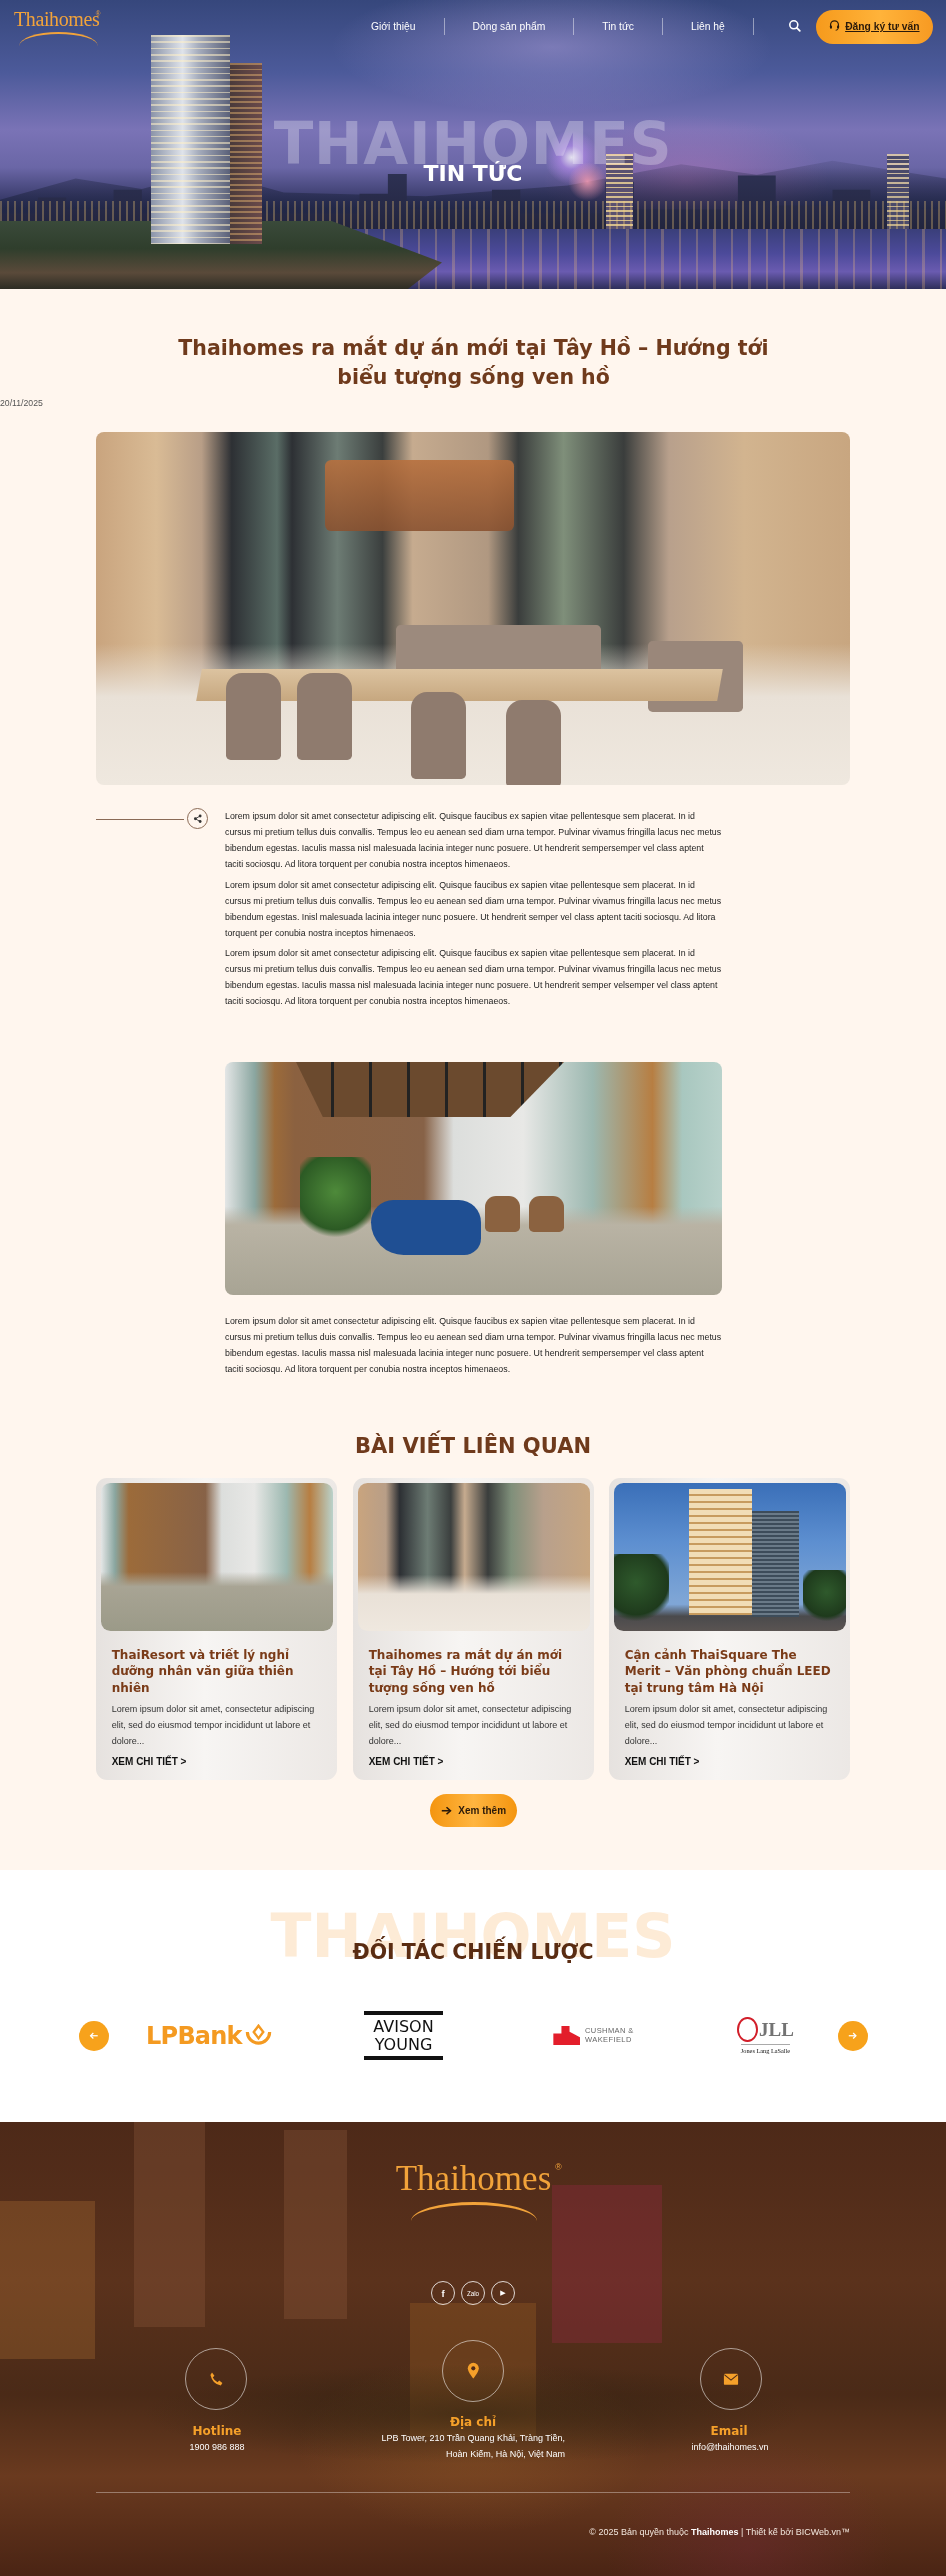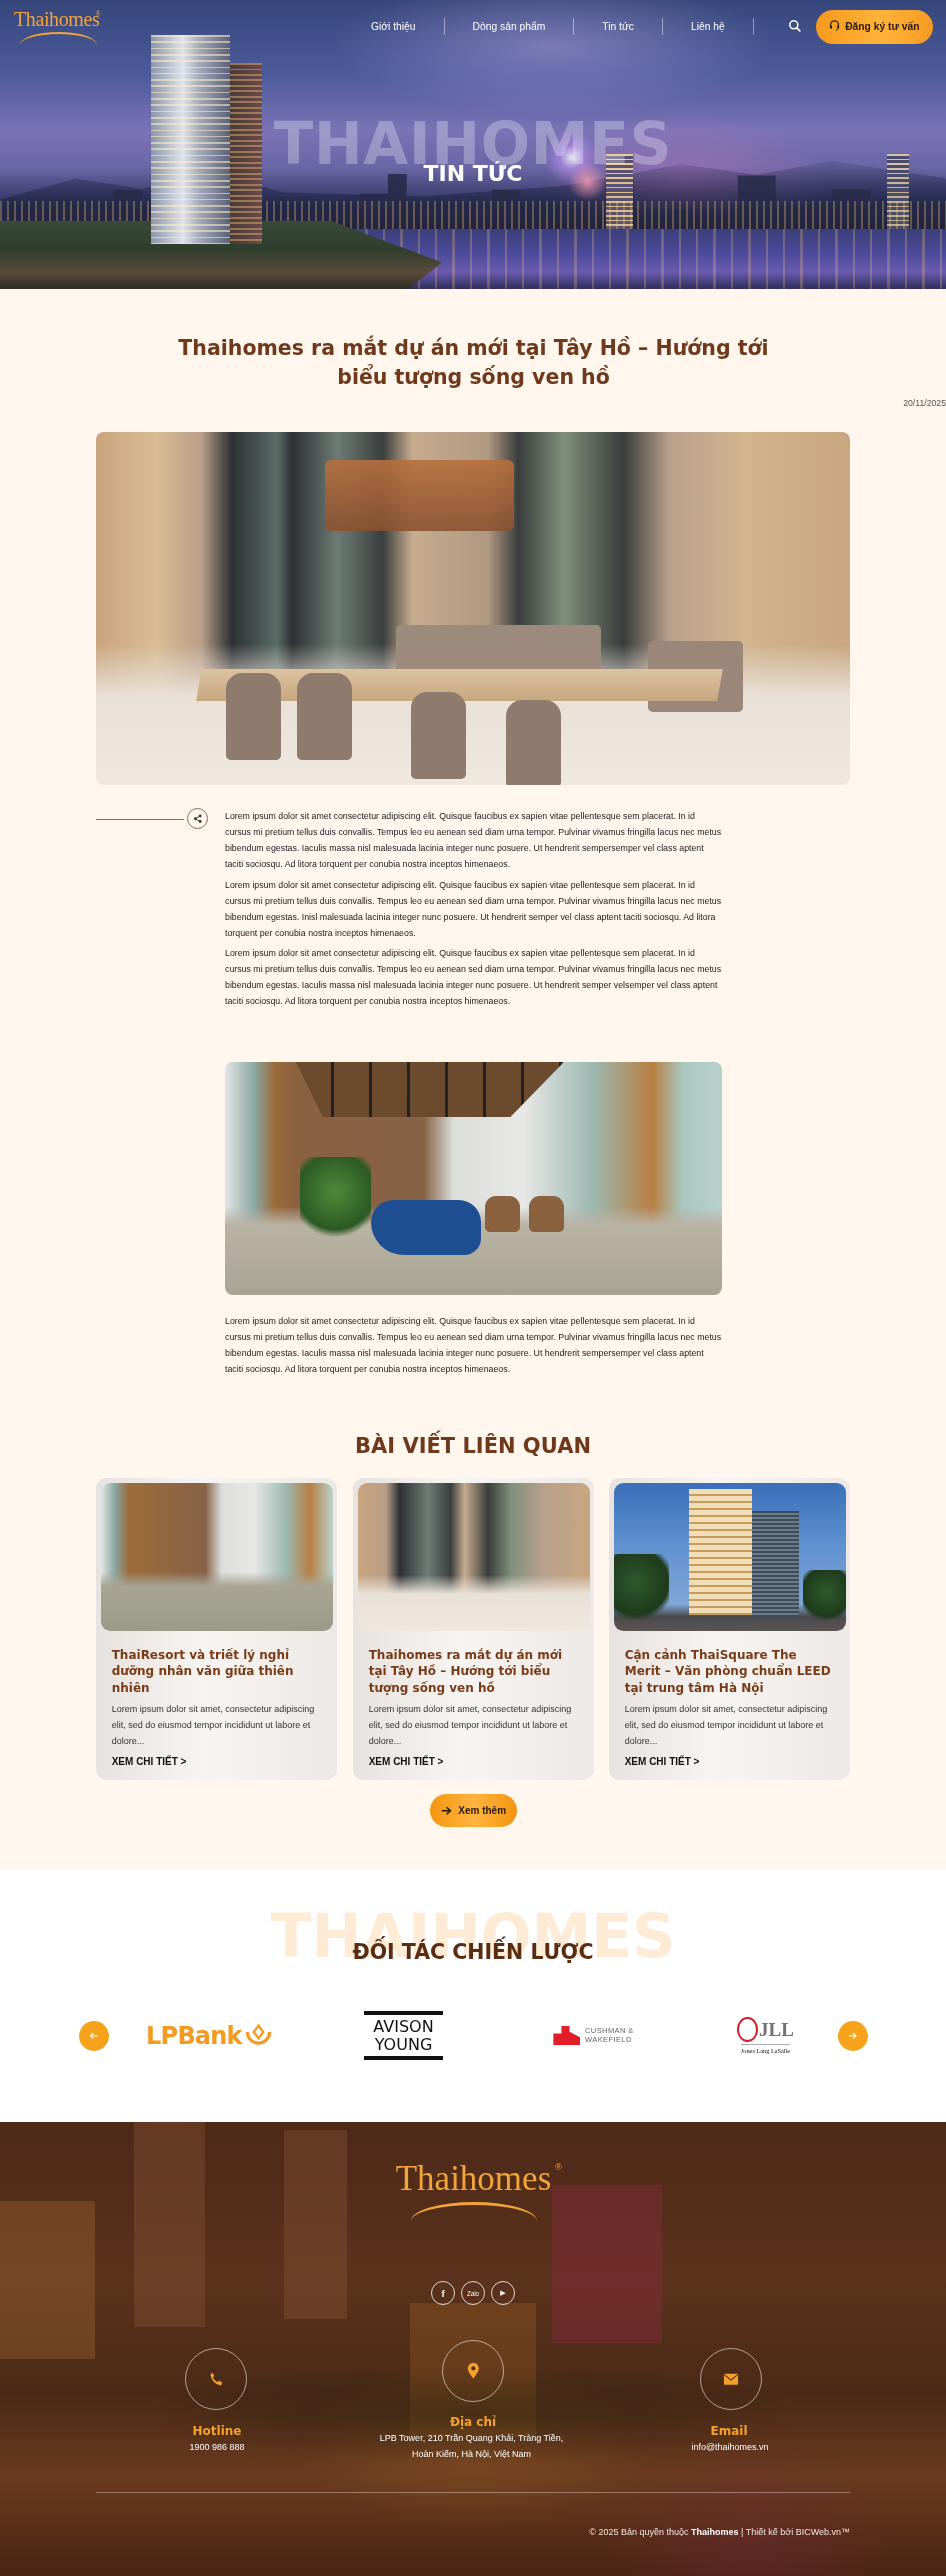--- a/index.html
+++ b/index.html
@@ -112,31 +112,31 @@
   }
   .nav-item.last { border-right: 0.8px solid rgba(255,255,255,0.45); }
   .nav-search {
     position: absolute; left: 787px; top: 18px; width: 16px; height: 16px; cursor: pointer;
   }
   .cta {
     position: absolute; left: 816px; top: 9.5px; width: 117px; height: 34px;
     border-radius: 17.4px;
     background: linear-gradient(90deg, #f69a1c, #ffb33a 55%, #f79a22);
     display: flex; align-items: center; justify-content: center; gap: 4.7px;
-    font-size: 10.3px; font-weight: bold; color: #2b1a0a; cursor: pointer;
+    font-size: 10.3px; font-weight: bold; color: #2b1a0a; cursor: pointer; text-decoration: underline;
   }
 
   
   .article-title {
     position: absolute; left: 158px; top: 334px; width: 631px; text-align: center;
     font-family: "DejaVu Sans", sans-serif; font-weight: bold; font-size: 20.5px; line-height: 29px;
     color: #6f3a1c;
   }
   .article-date {
-    position: absolute; left: 0; top: 398px; width: 946px; text-align: right;
+    position: absolute; left: 0; top: 398px; width: 946px; text-align: left;
     font-size: 8.7px; color: #555;
   }
   .hero-photo {
     position: absolute; left: 96px; top: 432px; width: 754px; height: 353px;
     border-radius: 8px; overflow: hidden;
     background:
       linear-gradient(180deg, rgba(0,0,0,0) 60%, #e9e1d7 75%, #efe8df 100%),
       linear-gradient(90deg, #c9a47e 0%, #d9bb95 8%, #b89e87 14%, #2d3034 18%, #5a6d66 24%, #2d3034 26%, #6d7c74 32%, #3b3f3e 38%, #c6ab8f 42%, #b09881 52%, #3a3d3c 56%, #7f8f7a 62%, #3a3d3c 70%, #b8a08c 76%, #d2b48f 86%, #c8a680 100%);
   }
   .hero-photo .lamp {
@@ -576,21 +576,21 @@
   <div class="contact-label" style="left:158px;top:302px;width:118px;">Hotline</div>
   <div class="contact-value" style="left:138px;top:317px;width:158px;">1900 986 888</div>
 
   <div class="contact-circle" style="left:442px;top:218px;">
     <svg width="12.6" height="17.4" viewBox="0 0 16 22">
         <path d="M8 1 a7 7 0 0 1 7 7 c0 5 -7 13 -7 13 s-7 -8 -7 -13 a7 7 0 0 1 7 -7z" fill="#f5a02a"></path>
         <circle cx="8" cy="8" r="2.6" fill="#4d2918"></circle>
       </svg>
   </div>
   <div class="contact-label" style="left:394px;top:293px;width:158px;">Địa chỉ</div>
-  <div class="contact-value" style="left:369px;top:308px;width:205px;">LPB Tower, 210 Trần Quang Khải, Tràng Tiền, Hoàn Kiếm, Hà Nội, Việt Nam</div>
+  <div class="contact-value" style="left:360px;top:308px;width:205px;text-align:right;">LPB Tower, 210 Trần Quang Khải, Tràng Tiền, Hoàn Kiếm, Hà Nội, Việt Nam</div>
 
   <div class="contact-circle" style="left:700px;top:226px;">
     <svg width="16" height="12.6" viewBox="0 0 20 16">
         <rect x="1" y="1" width="18" height="14" rx="1.5" fill="#f5a02a"></rect>
         <polyline points="1.5,2 10,9 18.5,2" fill="none" stroke="#4d2918" stroke-width="1.4"></polyline>
       </svg>
   </div>
   <div class="contact-label" style="left:670px;top:302px;width:118px;">Email</div>
   <div class="contact-value" style="left:651px;top:317px;width:158px;">info@thaihomes.vn</div>
 

